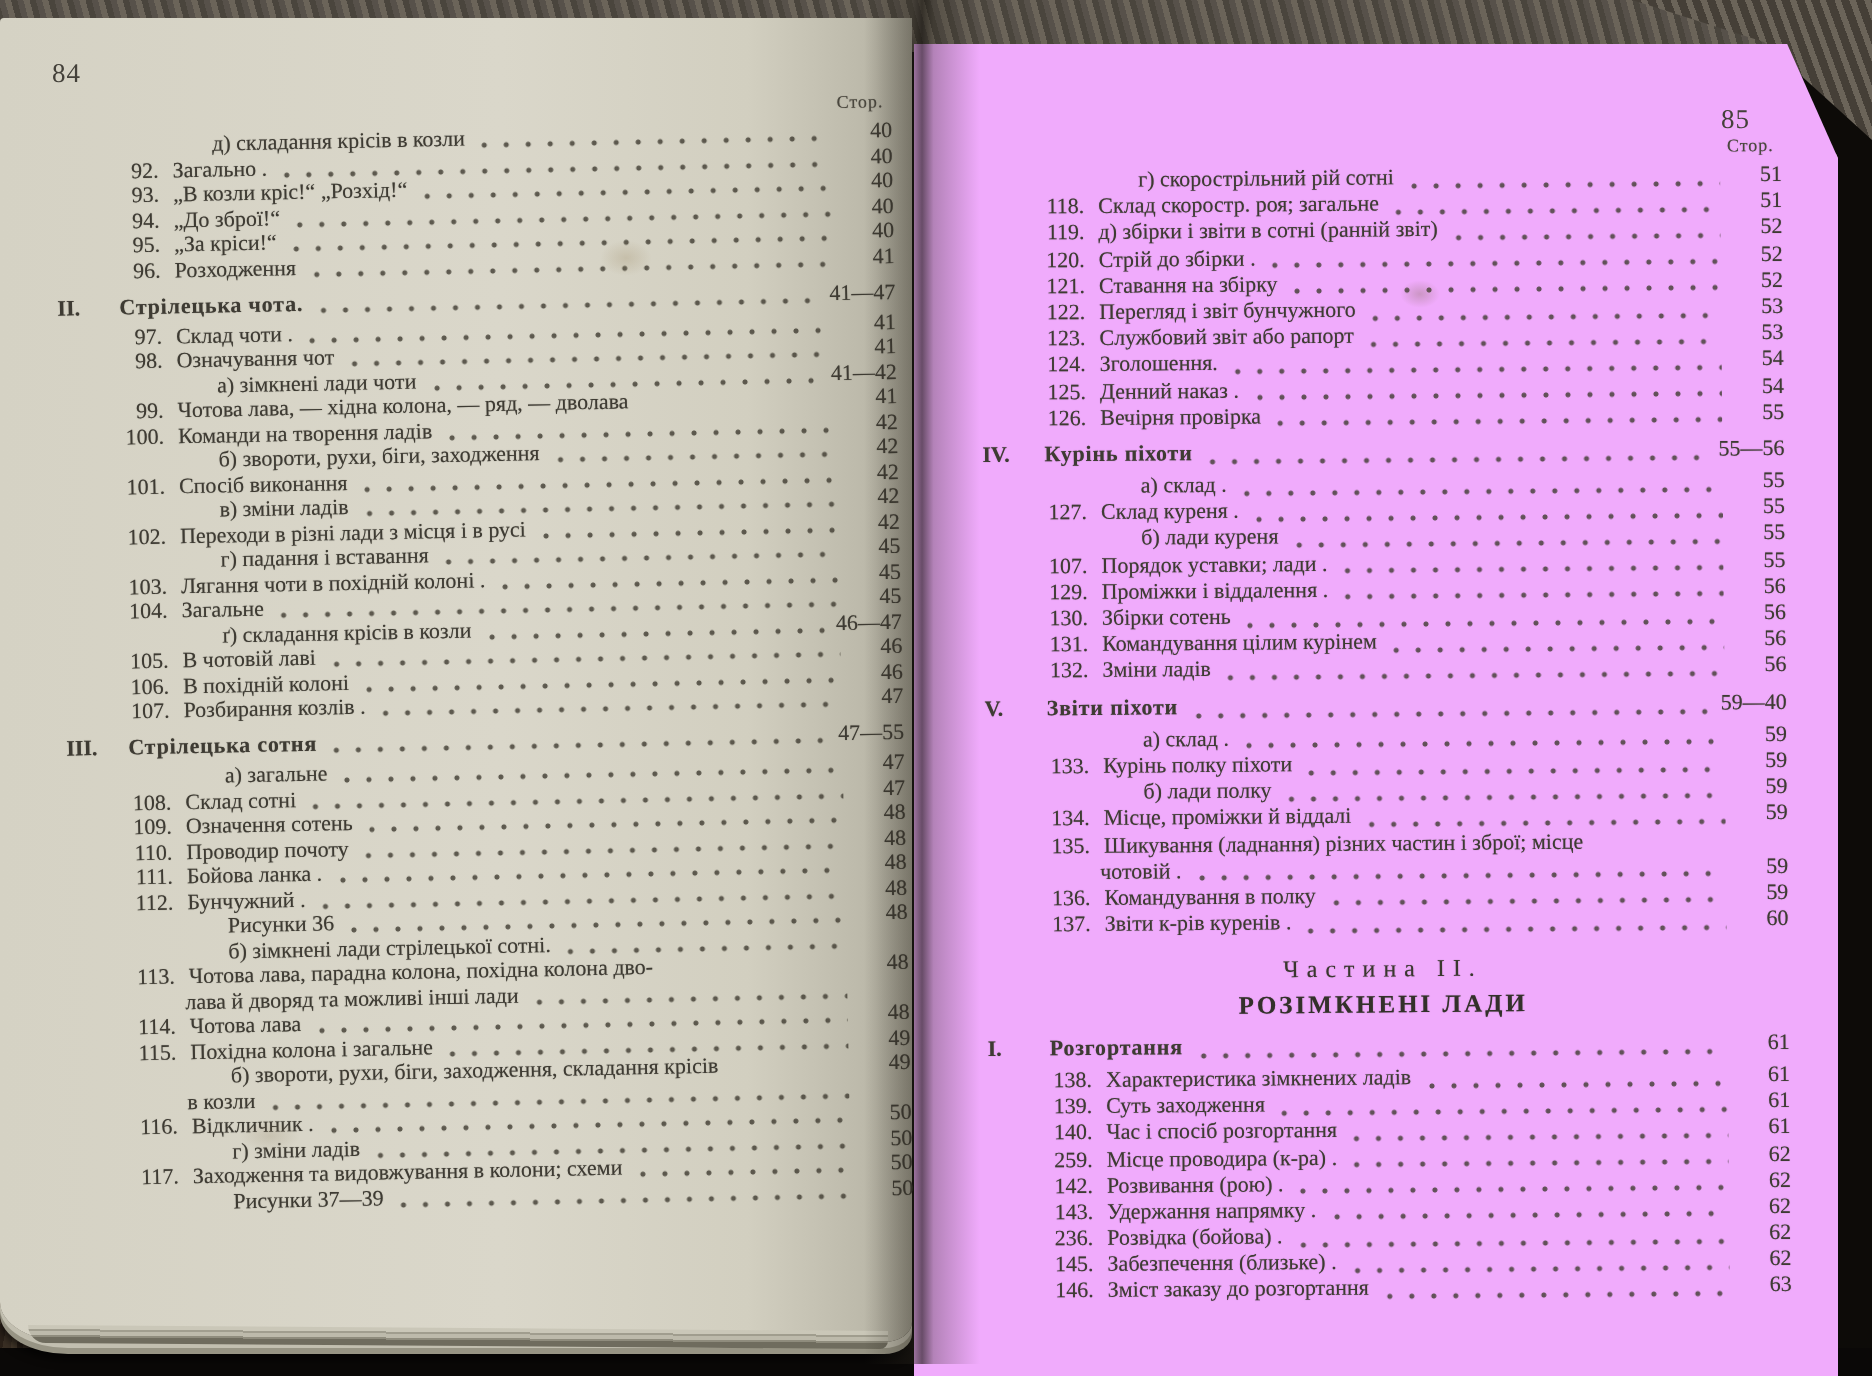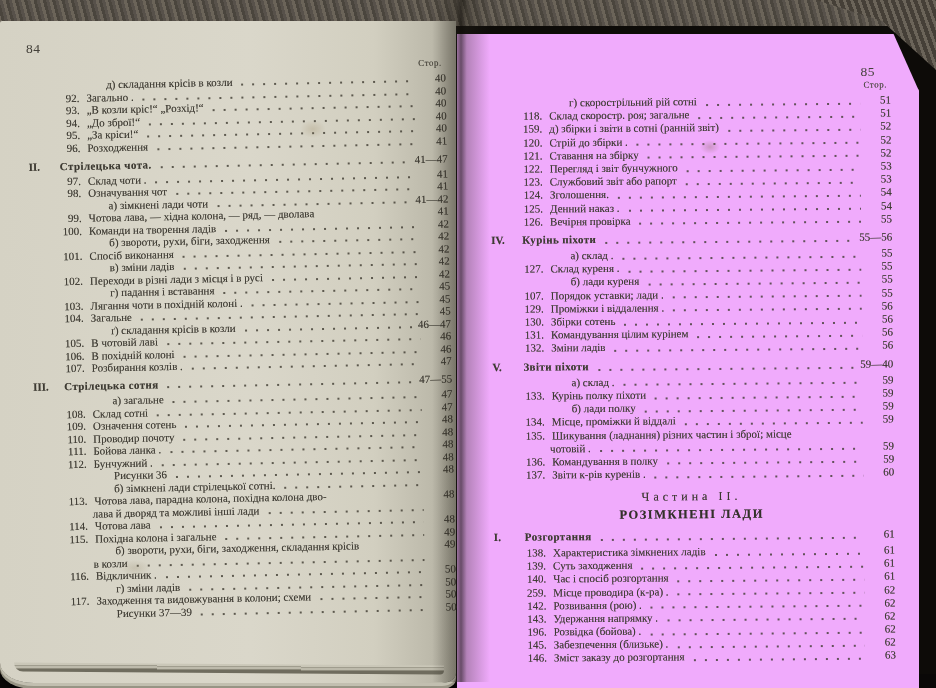--- a/index.html
+++ b/index.html
@@ -22,21 +22,20 @@
     position:absolute;left:0;top:646px;width:360px;height:42px;
     background:repeating-linear-gradient(100deg,#463a2c 0 3px,#2b2119 3px 6px,#3a2f24 6px 10px);
   }
   .black-bottom{
     position:absolute;left:0;top:674px;width:936px;height:14px;background:#0a0807;
   }
   
   .page{
     position:absolute;
     color:#3b3831;
-    margin-top:12px;
   }
   .page-left{
     left:0;top:9px;width:456px;height:662px;
     background:linear-gradient(to right,#d5d2c4 0%,#dad7ca 55%,#d2cfc0 82%,#bab7a8 96%,#a8a596 100%),
                linear-gradient(#d8d5c8,#d8d5c8);
     border-radius:2px 0 14px 34px / 2px 0 10px 20px;
     box-shadow:0 3px 0 #c2bfb0,0 6px 0 #979484,0 9px 4px rgba(0,0,0,.6);
   }
   .page-right{
     left:457px;top:22px;width:462px;height:672px;
@@ -335,21 +334,21 @@
           <span class="lead"><span class="lbl">г) скорострільний рій сотні</span></span>
           <span class="dots"></span>
           <span class="pg">51</span>
         </div>
         <div class="row item">
           <span class="lead"><span class="num">118.</span><span class="lbl">Склад скоростр. роя; загальне</span></span>
           <span class="dots"></span>
           <span class="pg">51</span>
         </div>
         <div class="row item">
-          <span class="lead"><span class="num">159.</span><span class="lbl">д) збірки і звіти в сотні (ранній звіт)</span></span>
+          <span class="lead"><span class="num">119.</span><span class="lbl">д) збірки і звіти в сотні (ранній звіт)</span></span>
           <span class="dots"></span>
           <span class="pg">52</span>
         </div>
         <div class="row item">
           <span class="lead"><span class="num">120.</span><span class="lbl">Стрій до збірки .</span></span>
           <span class="dots"></span>
           <span class="pg">52</span>
         </div>
         <div class="row item">
           <span class="lead"><span class="num">121.</span><span class="lbl">Ставання на збірку</span></span>
@@ -502,21 +501,21 @@
           <span class="lead"><span class="num">142.</span><span class="lbl">Розвивання (рою) .</span></span>
           <span class="dots"></span>
           <span class="pg">62</span>
         </div>
         <div class="row item">
           <span class="lead"><span class="num">143.</span><span class="lbl">Удержання напрямку .</span></span>
           <span class="dots"></span>
           <span class="pg">62</span>
         </div>
         <div class="row item">
-          <span class="lead"><span class="num">196.</span><span class="lbl">Розвідка (бойова) .</span></span>
+          <span class="lead"><span class="num">236.</span><span class="lbl">Розвідка (бойова) .</span></span>
           <span class="dots"></span>
           <span class="pg">62</span>
         </div>
         <div class="row item">
           <span class="lead"><span class="num">145.</span><span class="lbl">Забезпечення (близьке) .</span></span>
           <span class="dots"></span>
           <span class="pg">62</span>
         </div>
         <div class="row item">
           <span class="lead"><span class="num">146.</span><span class="lbl">Зміст заказу до розгортання</span></span>

